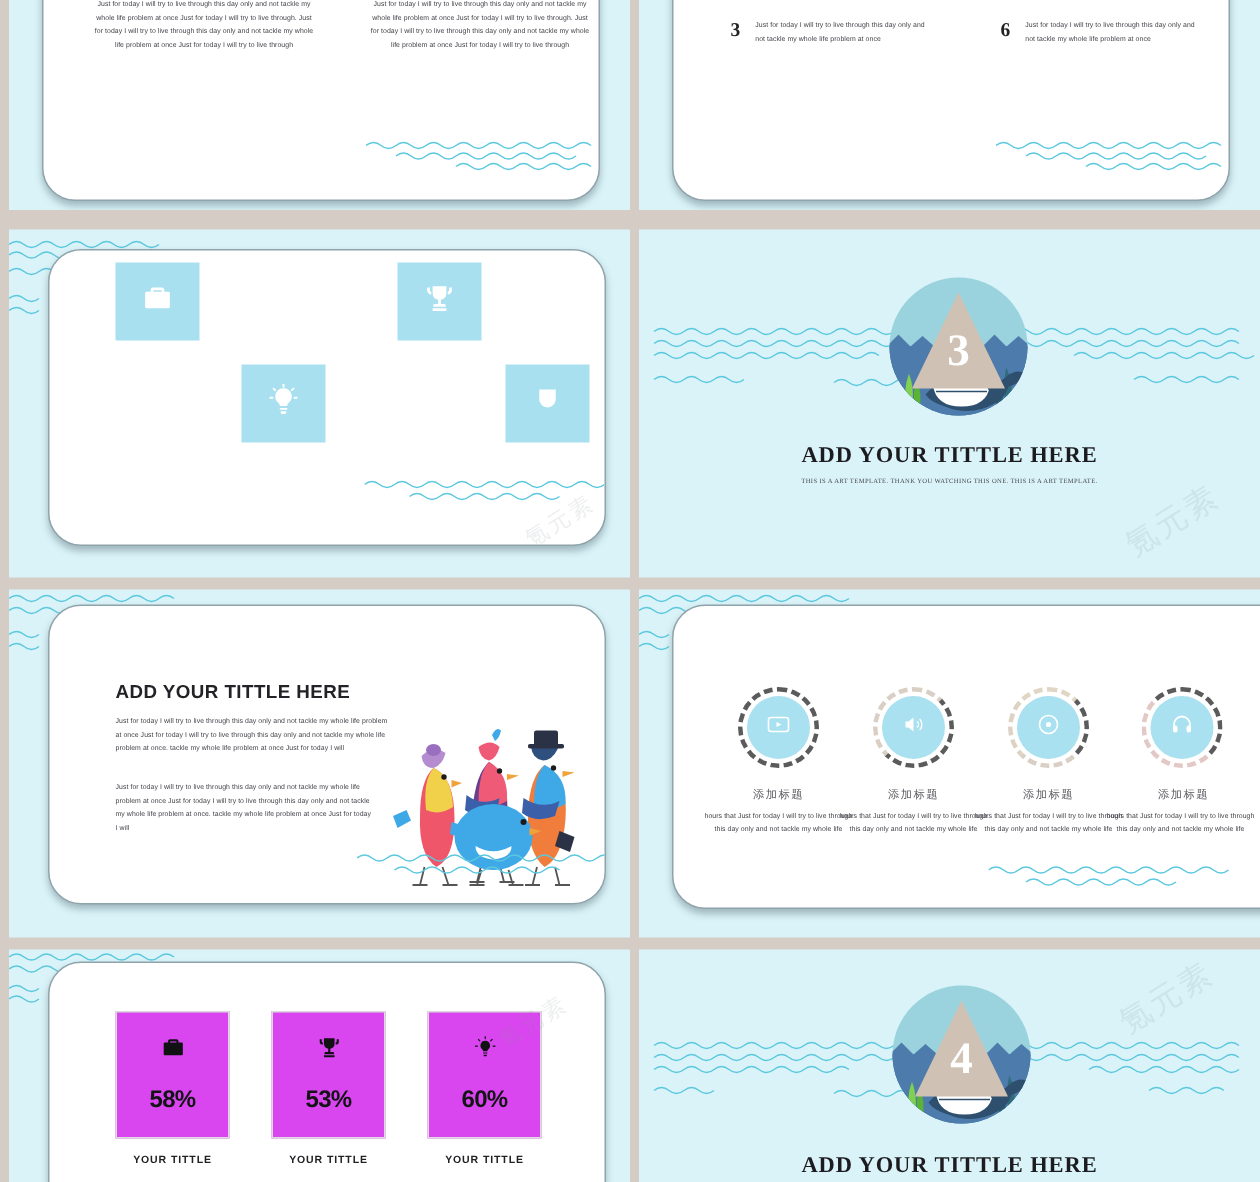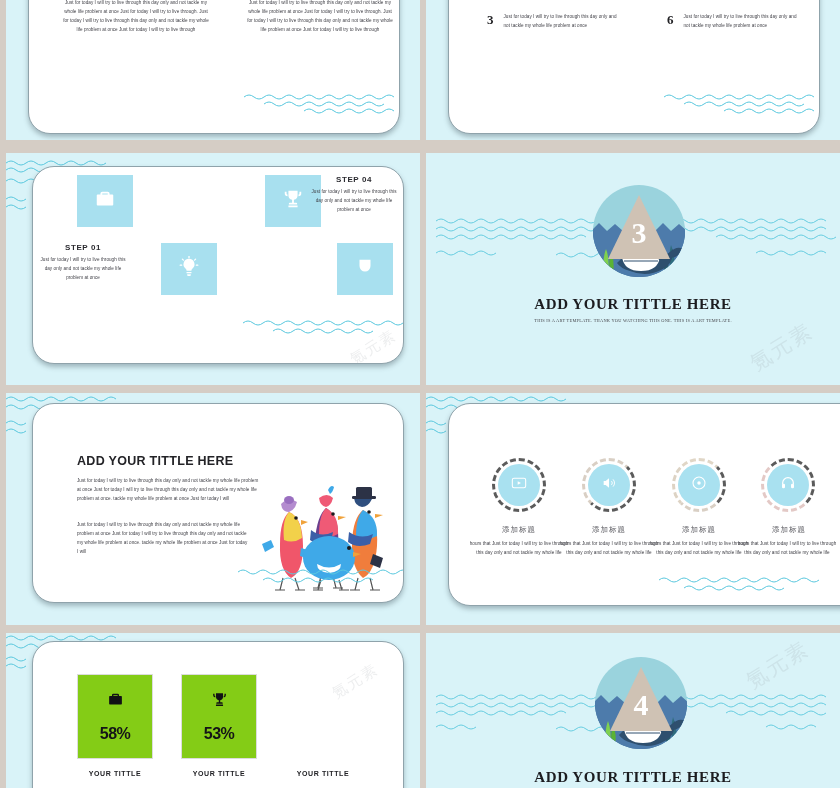--- a/index.html
+++ b/index.html
@@ -127,21 +127,21 @@
     border-radius: 50%;
     background: #a9e1f0;
     display: flex; align-items: center; justify-content: center;
   }
   .circ-inner svg { width: 16px; height: 16px; fill: #ffffff; }
 
   
   .stat-box {
     position: absolute;
     border: 1px solid #dcdcdc;
-    background: #84cc16;
+    background: #d946ef;
     display: flex;
     flex-direction: column;
     align-items: center;
     justify-content: center;
     gap: 13px;
   }
   .stat-box .ico svg { width: 17px; height: 17px; fill: #111114; }
 
   
   .ocean-badge { position: absolute; }
@@ -216,46 +216,38 @@
 
     <div class="card" style="left:26px; top:13px; width:372px; height:198px;">
 
       <div class="step-box" style="left:44px; top:8px; width:56px; height:52px;">
         <span>
           <svg viewBox="0 0 24 24">
               <path d="M9 4h6a2 2 0 0 1 2 2v1h3a1 1 0 0 1 1 1v10a1 1 0 0 1-1 1H4a1 1 0 0 1-1-1V8a1 1 0 0 1 1-1h3V6a2 2 0 0 1 2-2zm0 3h6V6H9v1zm-1 5h8v2H8v-2z"></path>
             </svg>
         </span>
       </div>
-      <div class="step-text" style="left:4px; top:76px;">
-        <div class="step-title">STEP 01</div>
-        <div class="body-txt">Just for today I will try to live through this day only and not tackle my whole life problem at once</div>
-      </div>
 
       <div class="step-box" style="left:128px; top:76px; width:56px; height:52px;">
         <span>
           <svg viewBox="0 0 24 24">
               <path d="M12 3a6 6 0 0 0-3.6 10.8c.6.5.9 1.1.9 1.8v.4h5.4v-.4c0-.7.3-1.3.9-1.8A6 6 0 0 0 12 3zm-2.7 14.5h5.4v1.2H9.3v-1.2zm.7 2.4h4v.9a1 1 0 0 1-1 1h-2a1 1 0 0 1-1-1v-.9z"></path>
               <path d="M12 .4v1.6M4.8 3.4l1.1 1.1M19.2 3.4l-1.1 1.1M2.4 10h1.6M20 10h1.6" stroke="#fff" stroke-width="1.4" stroke-linecap="round"></path>
             </svg>
         </span>
       </div>
 
       <div class="step-box" style="left:232px; top:8px; width:56px; height:52px;">
         <span>
           <svg viewBox="0 0 24 24">
               <path d="M7 3h10v5a5 5 0 0 1-4 4.9V16h2.5a1 1 0 0 1 1 1v1h-9v-1a1 1 0 0 1 1-1H11v-3.1A5 5 0 0 1 7 8V3zM5 4H3v2a3 3 0 0 0 3 3V7a1 1 0 0 1-1-1V4zm14 0h2v2a3 3 0 0 1-3 3V7a1 1 0 0 0 1-1V4zM7 19h10v2H7v-2z"></path>
             </svg>
         </span>
       </div>
 
-      <div class="step-text" style="left:275px; top:8px;">
-        <div class="step-title">STEP 04</div>
-        <div class="body-txt">Just for today I will try to live through this day only and not tackle my whole life problem at once</div>
-      </div>
       <div class="step-box" style="left:304px; top:76px; width:56px; height:52px;">
         <span>
           <svg viewBox="0 0 24 24">
               <path d="M6 4h12v7a6 6 0 0 1-6 6 6 6 0 0 1-6-6V4zm2.2 1.6l1.4 2.2 2.4-1.4 2.4 1.4 1.4-2.2v3.3H8.2V5.6z"></path>
             </svg>
         </span>
       </div>
 
       <svg class="wave" style="left:210px; top:148px;" width="170" height="30" viewBox="0 0 170 30">
         <g fill="none" stroke="#5bc8de" stroke-width="1">
@@ -486,20 +478,31 @@
       <div class="stat-box" style="left:148px; top:32px; width:76px; height:85px;">
         <span class="ico">
           <svg viewBox="0 0 24 24">
               <path d="M7 3h10v5a5 5 0 0 1-4 4.9V16h2.5a1 1 0 0 1 1 1v1h-9v-1a1 1 0 0 1 1-1H11v-3.1A5 5 0 0 1 7 8V3zM5 4H3v2a3 3 0 0 0 3 3V7a1 1 0 0 1-1-1V4zm14 0h2v2a3 3 0 0 1-3 3V7a1 1 0 0 0 1-1V4zM7 19h10v2H7v-2z"></path>
             </svg>
         </span>
         <span class="pct">53%</span>
       </div>
       <div class="your-title" style="position:absolute; left:148px; top:128px; width:76px;">YOUR TITTLE</div>
 
+      <div class="stat-box" style="left:252px; top:32px; width:76px; height:85px;">
+        <span class="ico">
+          <svg viewBox="0 0 24 24">
+              <path d="M12 5.5a4.5 4.5 0 0 0-2.7 8.1c.5.4.7.9.7 1.4v.3h4v-.3c0-.5.2-1 .7-1.4A4.5 4.5 0 0 0 12 5.5zm-2 11h4v1h-4v-1zm.5 2h3v.7a.8.8 0 0 1-.8.8h-1.4a.8.8 0 0 1-.8-.8v-.7z"></path>
+              <g stroke="#111114" stroke-width="1.1" stroke-linecap="round">
+                <path d="M12 1.6v1.8M5.6 4.2l1.3 1.3M18.4 4.2l-1.3 1.3M2.8 10.5h1.8M19.4 10.5h1.8"></path>
+              </g>
+            </svg>
+        </span>
+        <span class="pct">60%</span>
+      </div>
       <div class="your-title" style="position:absolute; left:252px; top:128px; width:76px;">YOUR TITTLE</div>
 
       <div class="wm small" style="right:22px; top:30px;">氪元素</div>
     </div>
   </div>
 
   <div class="slide" style="left:426px; top:633px; width:414px; height:160px;">
     <svg class="wave" style="left:0px; top:56px;" width="414" height="60" viewBox="0 0 414 60">
       <g fill="none" stroke="#5bc8de" stroke-width=".9">
         <path d="M10 8 q5 -4 10 0 t10 0 t10 0 t10 0 t10 0 t10 0 t10 0 t10 0 t10 0 t10 0 t10 0 t10 0 t10 0 t10 0 t10 0 t10 0 t10 0 t10 0 t10 0 t10 0 t10 0 t10 0 t10 0 t10 0 t10 0 t10 0 t10 0 t10 0 t10 0 t10 0 t10 0 t10 0 t10 0 t10 0 t10 0 t10 0 t10 0 t10 0 t10 0"></path>

